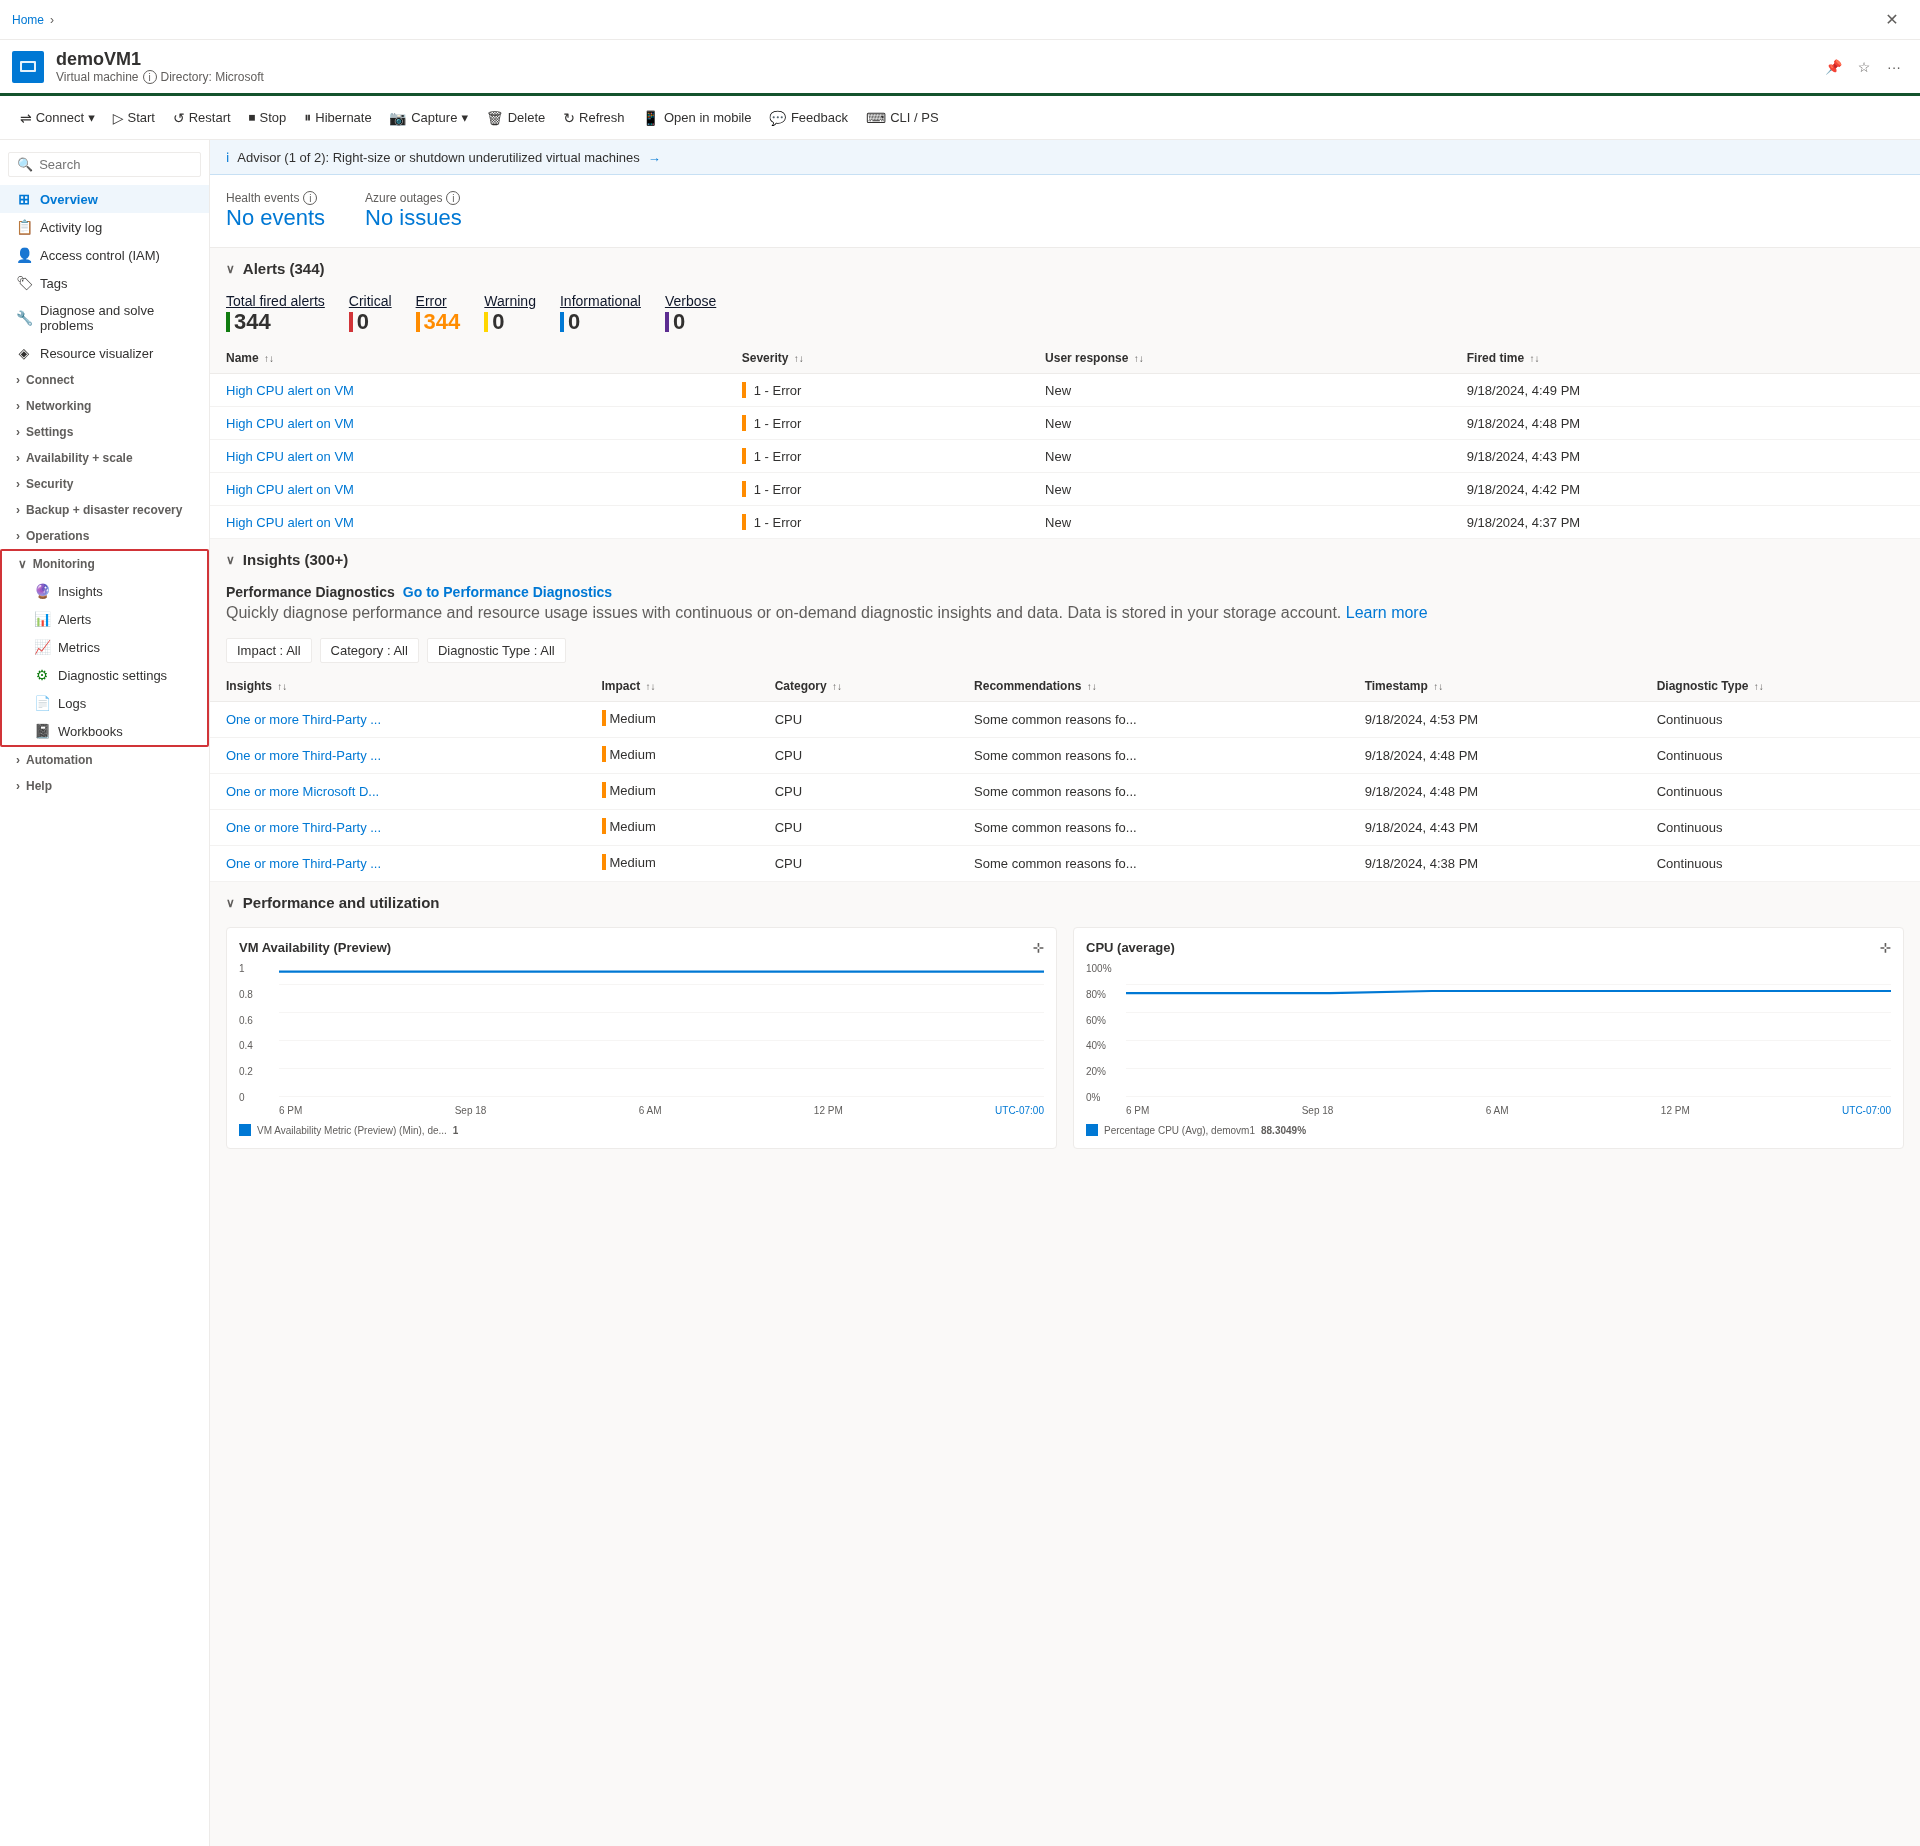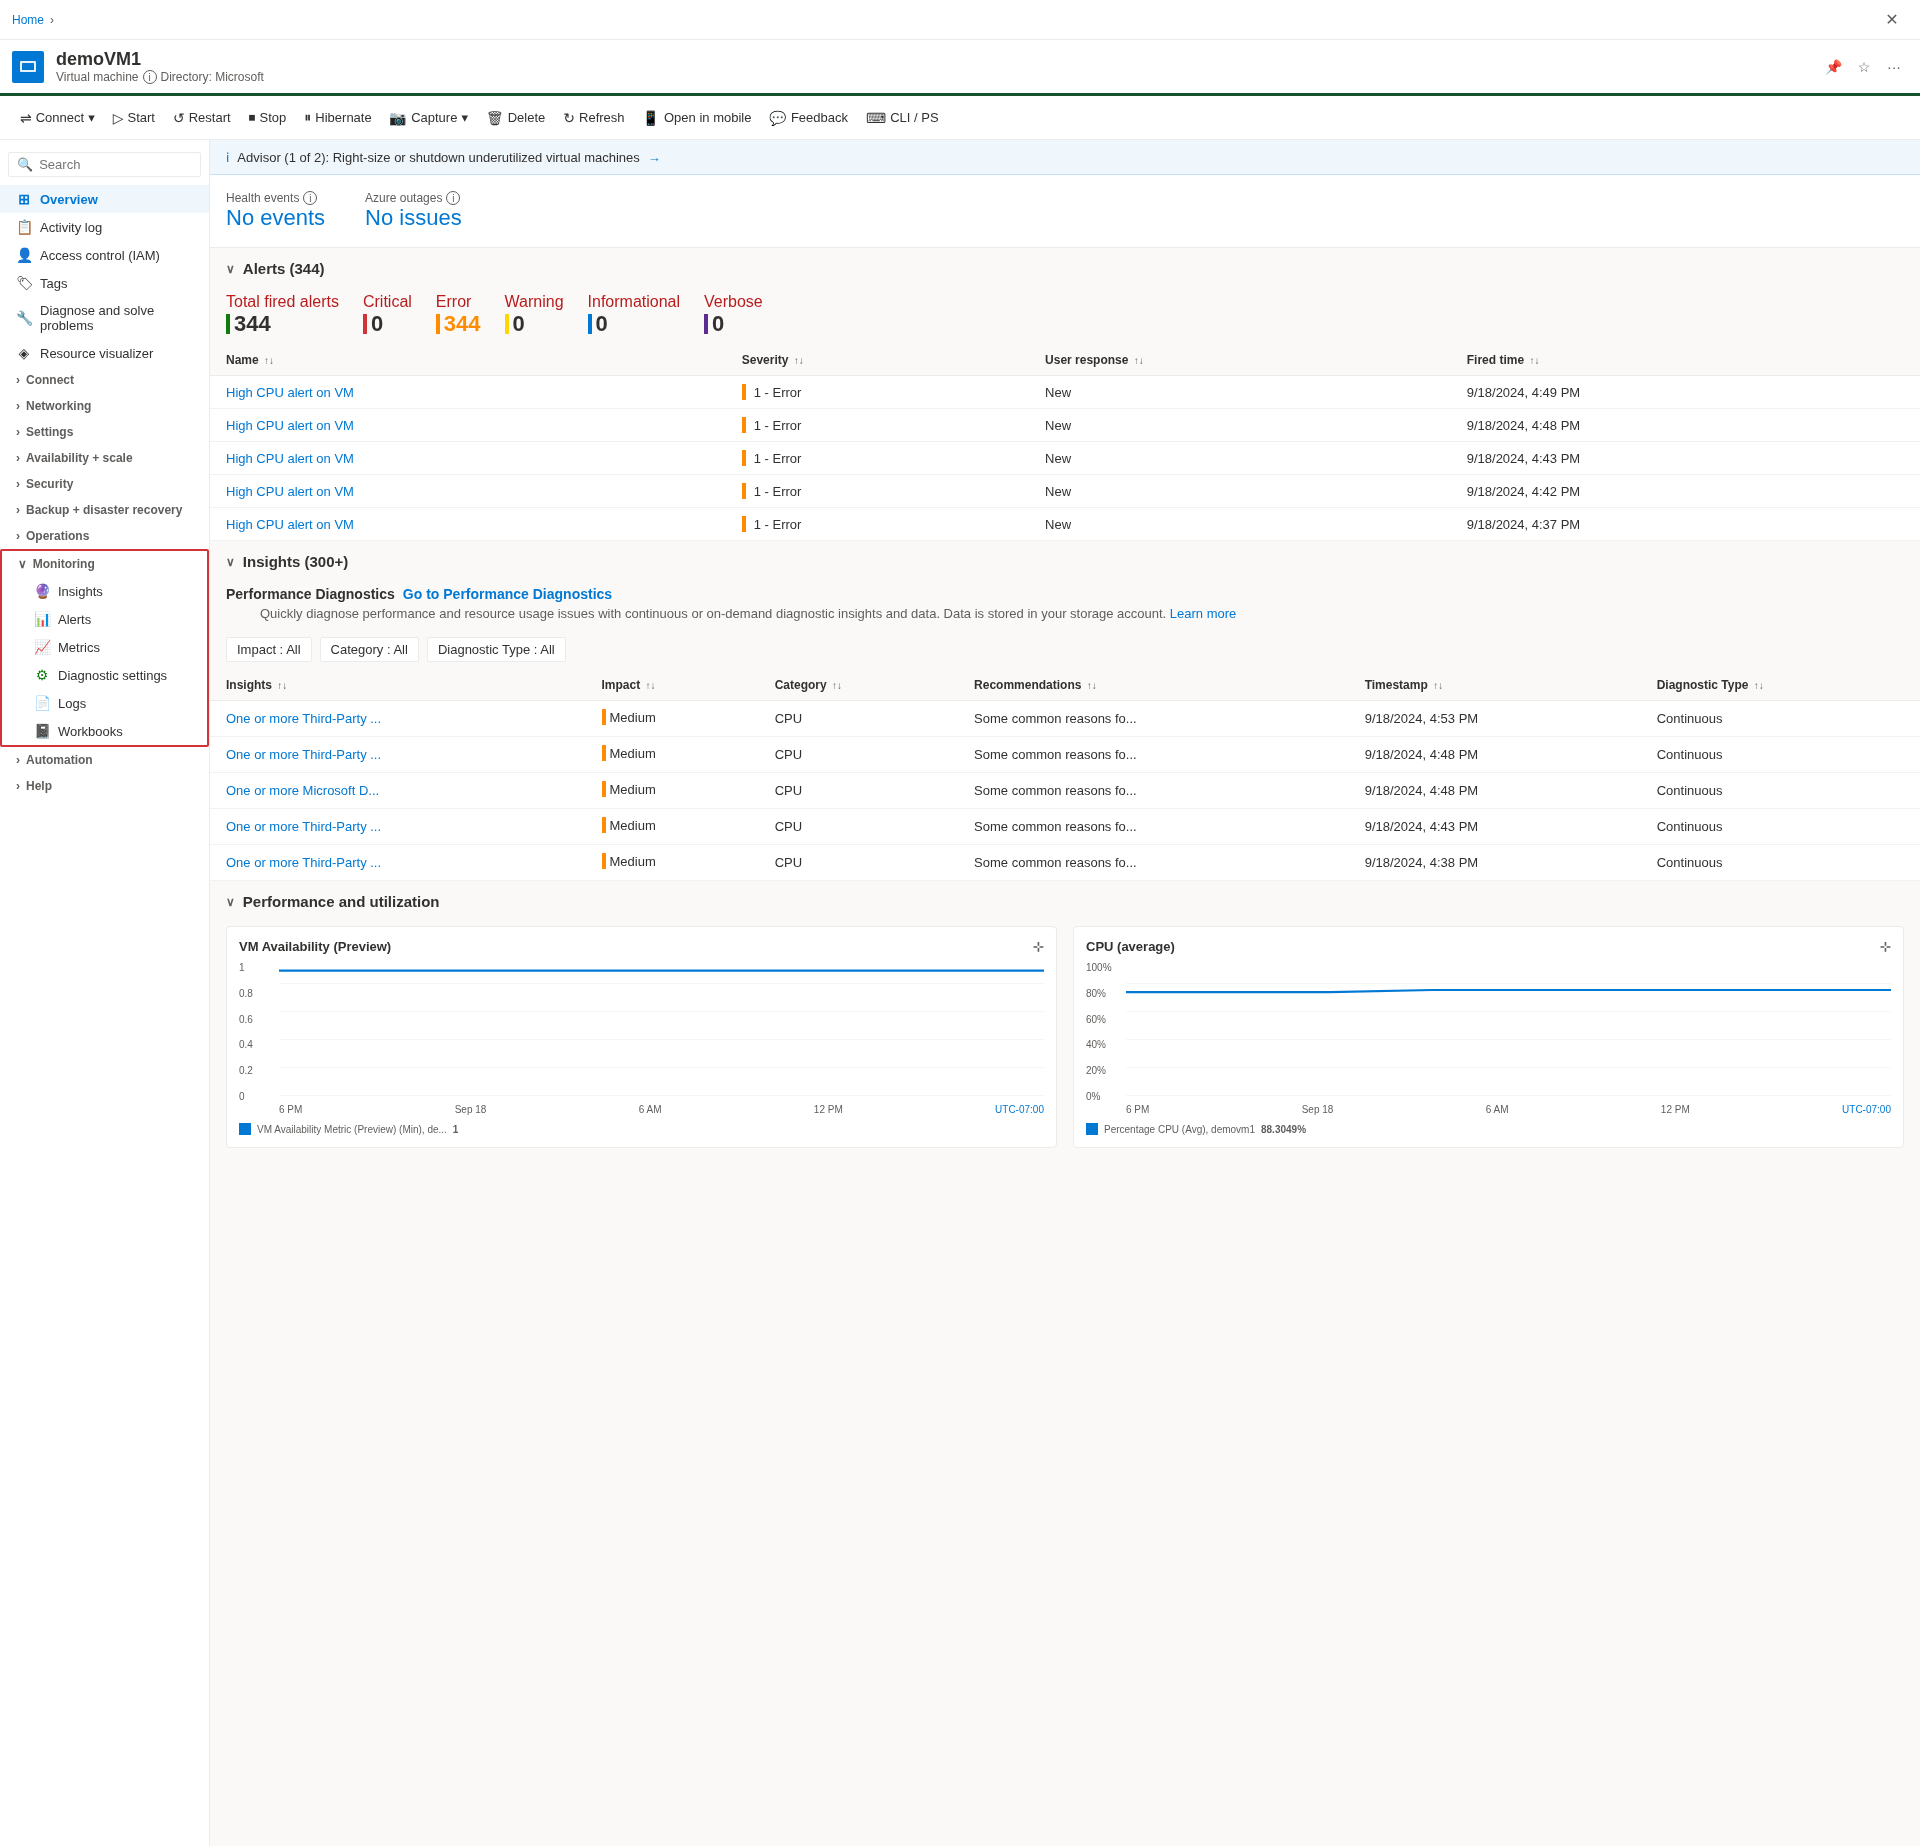--- a/index.html
+++ b/index.html
@@ -51,21 +51,21 @@
     .health-item label { font-size: 12px; color: #605e5c; display: flex; align-items: center; gap: 4px; }
     .health-value { font-size: 22px; font-weight: 400; color: #0078d4; }
 
     
     .section-header { display: flex; align-items: center; gap: 8px; padding: 12px 16px 8px; font-size: 15px; font-weight: 600; background: #faf9f8; cursor: pointer; }
     .section-header .chevron { color: #605e5c; font-size: 12px; }
 
     
     .alerts-counts { padding: 8px 16px; display: flex; gap: 24px; align-items: flex-end; background: #faf9f8; }
     .alert-count-item { display: flex; flex-direction: column; }
-    .alert-count-label { font-size: 16px; color: #b91c1c; }
+    .alert-count-label { font-size: 14px; color: #0f172a; text-decoration: underline; }
     .alert-count-value { font-size: 22px; font-weight: 600; display: flex; align-items: center; gap: 4px; }
     .alert-bar { width: 4px; height: 20px; display: inline-block; }
     .bar-green { background: #107c10; }
     .bar-red { background: #d13438; }
     .bar-orange { background: #ff8c00; }
     .bar-yellow { background: #ffd600; }
     .bar-blue { background: #0078d4; }
     .bar-purple { background: #5c2d91; }
 
     
@@ -93,21 +93,21 @@
     .chart-legend { font-size: 10px; color: #605e5c; margin-top: 8px; display: flex; align-items: center; gap: 6px; }
     .legend-color { width: 12px; height: 12px; display: inline-block; }
     .chart-y-labels { position: absolute; left: 0; top: 0; height: 100%; display: flex; flex-direction: column; justify-content: space-between; font-size: 10px; color: #605e5c; width: 35px; }
     .chart-lines { position: absolute; left: 40px; right: 0; top: 0; height: 100%; }
     .chart-x-labels { display: flex; justify-content: space-between; font-size: 10px; color: #605e5c; padding-left: 40px; margin-top: 2px; }
     svg.chart-svg { width: 100%; height: 100%; }
 
     
     .perf-diag-header { padding: 8px 16px; }
     .perf-diag-title { font-size: 14px; font-weight: 600; display: flex; align-items: center; gap: 8px; }
-    .perf-diag-desc { font-size: 13px; color: #605e5c; margin-top: 4px; margin-left: 34px; }
+    .perf-diag-desc { font-size: 16px; color: #605e5c; margin-top: 4px; }
     .perf-link-go { color: #0078d4; text-decoration: none; }
 
     
     .content::-webkit-scrollbar { width: 8px; }
     .content::-webkit-scrollbar-thumb { background: #c8c6c4; border-radius: 4px; }
     .sidebar::-webkit-scrollbar { width: 6px; }
     .sidebar::-webkit-scrollbar-thumb { background: #c8c6c4; }
 
     .table-wrapper { overflow-x: auto; position: relative; }
 

